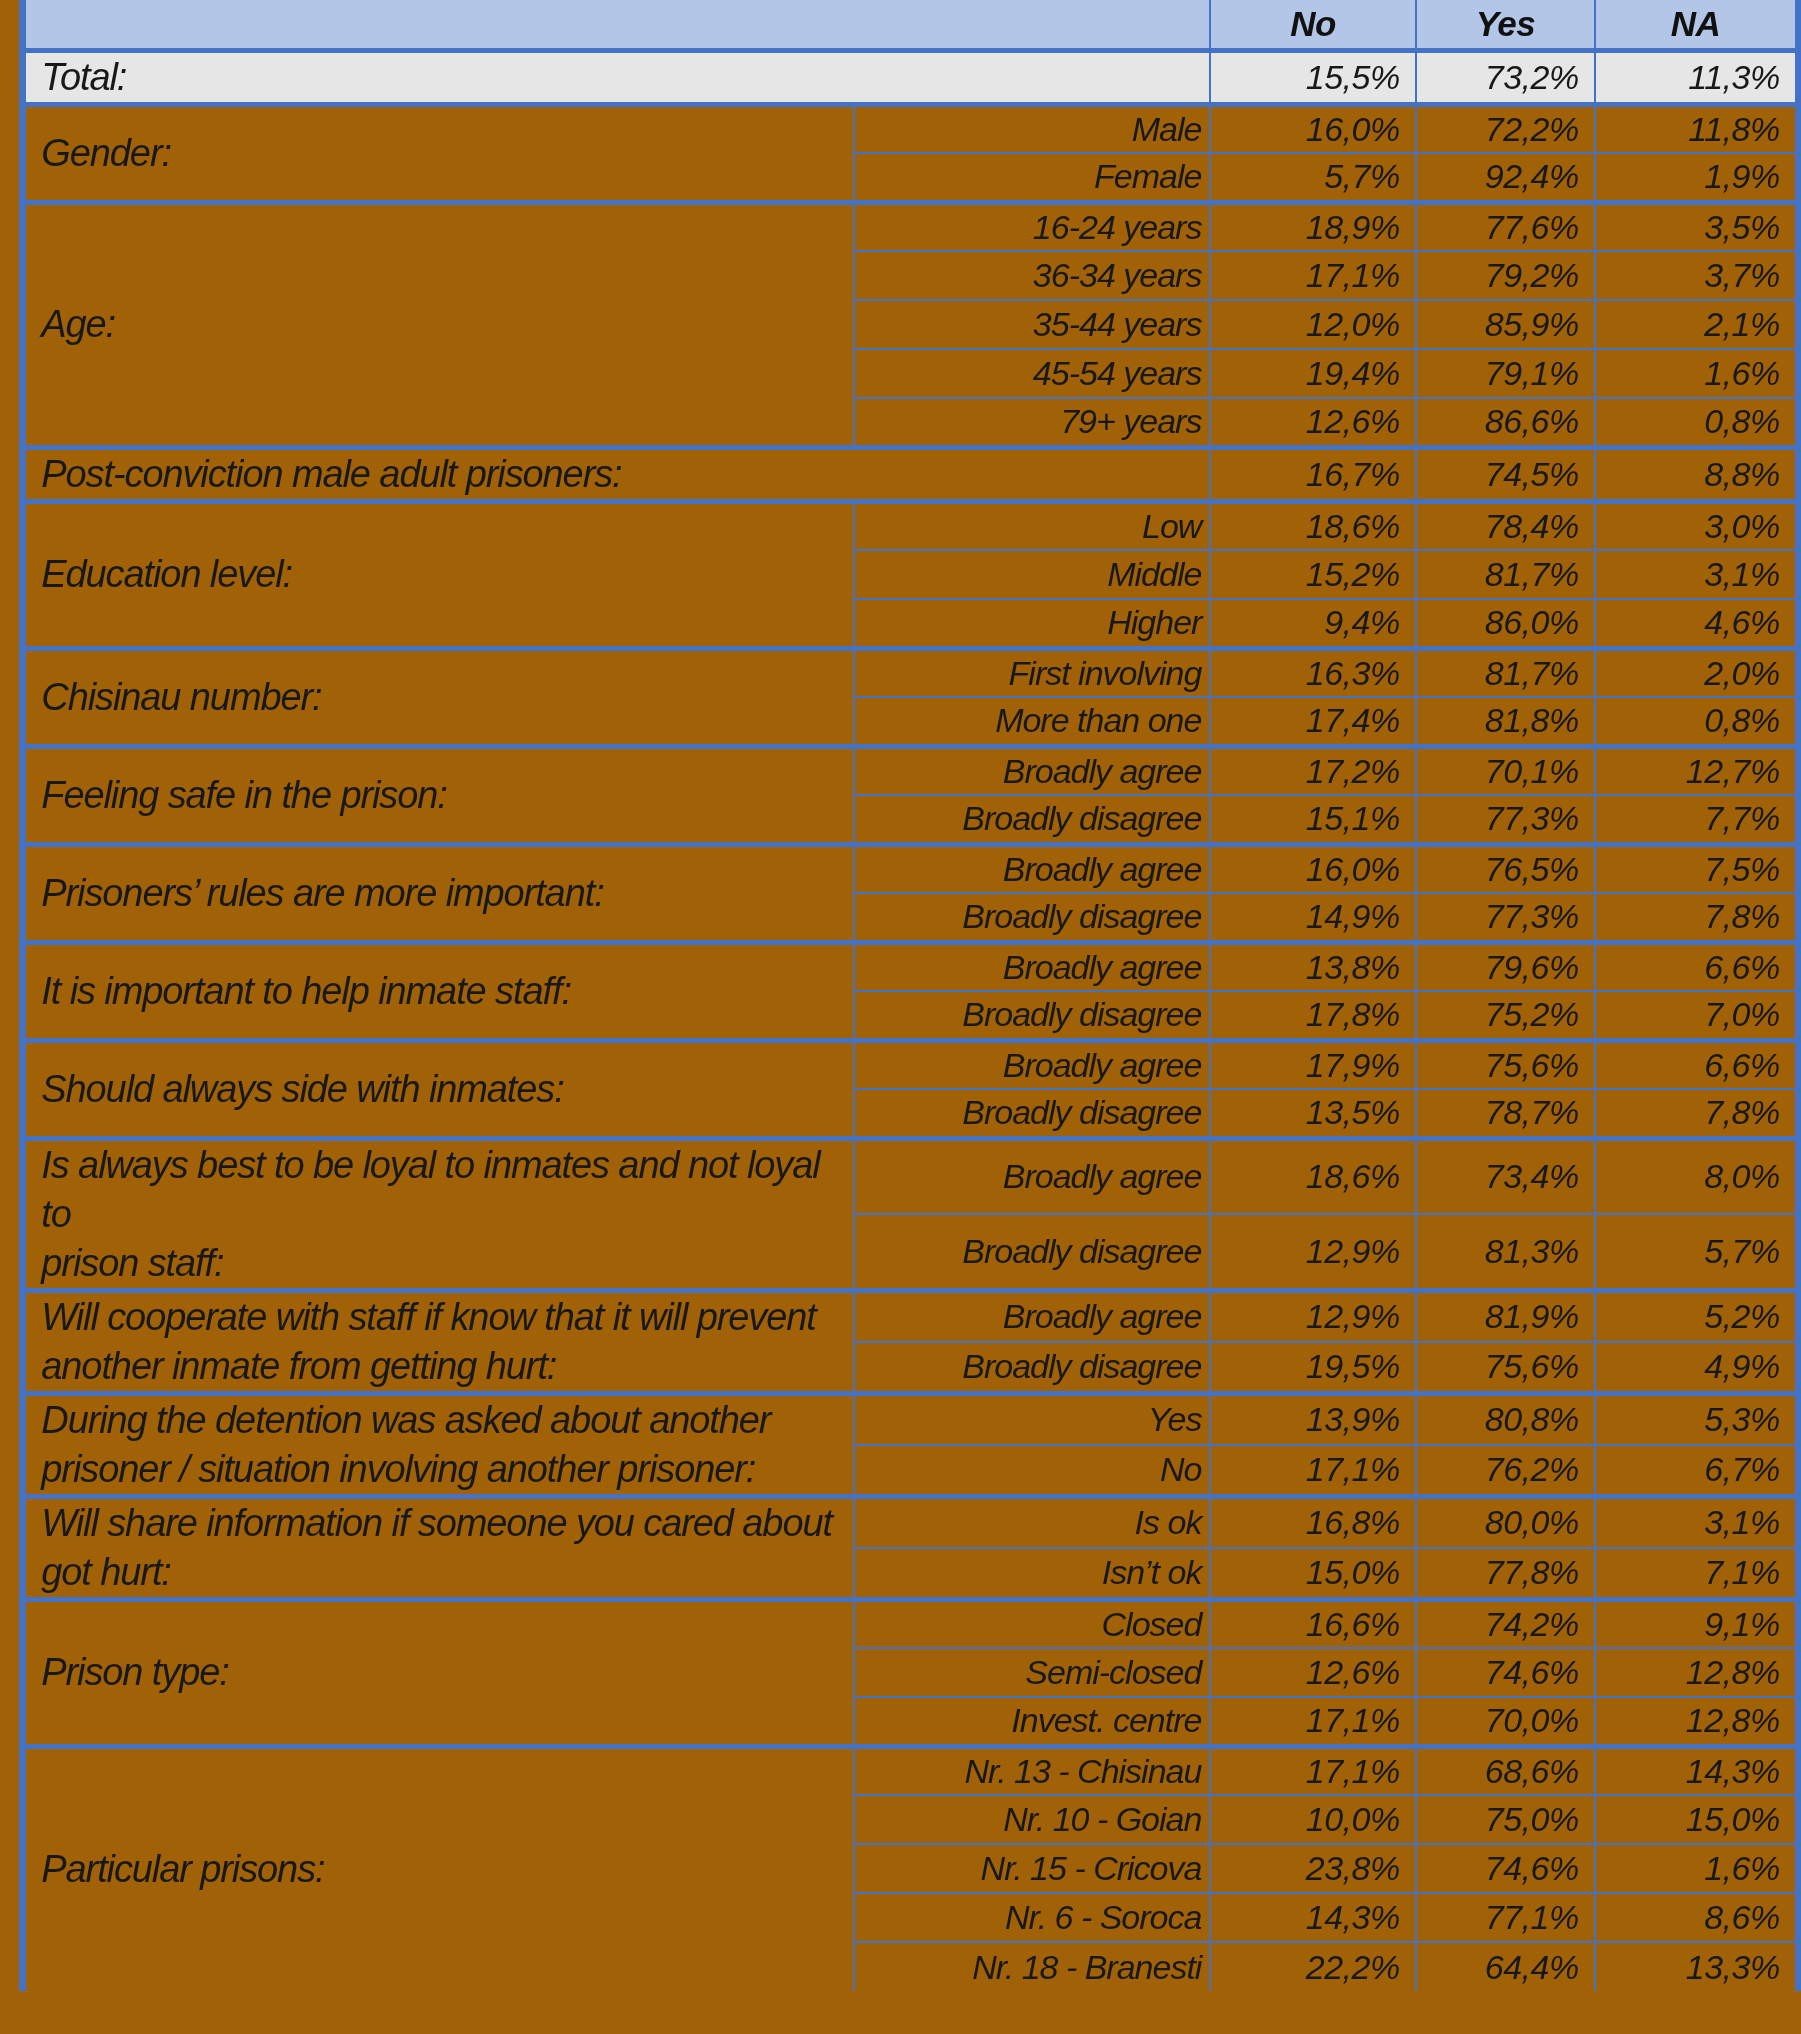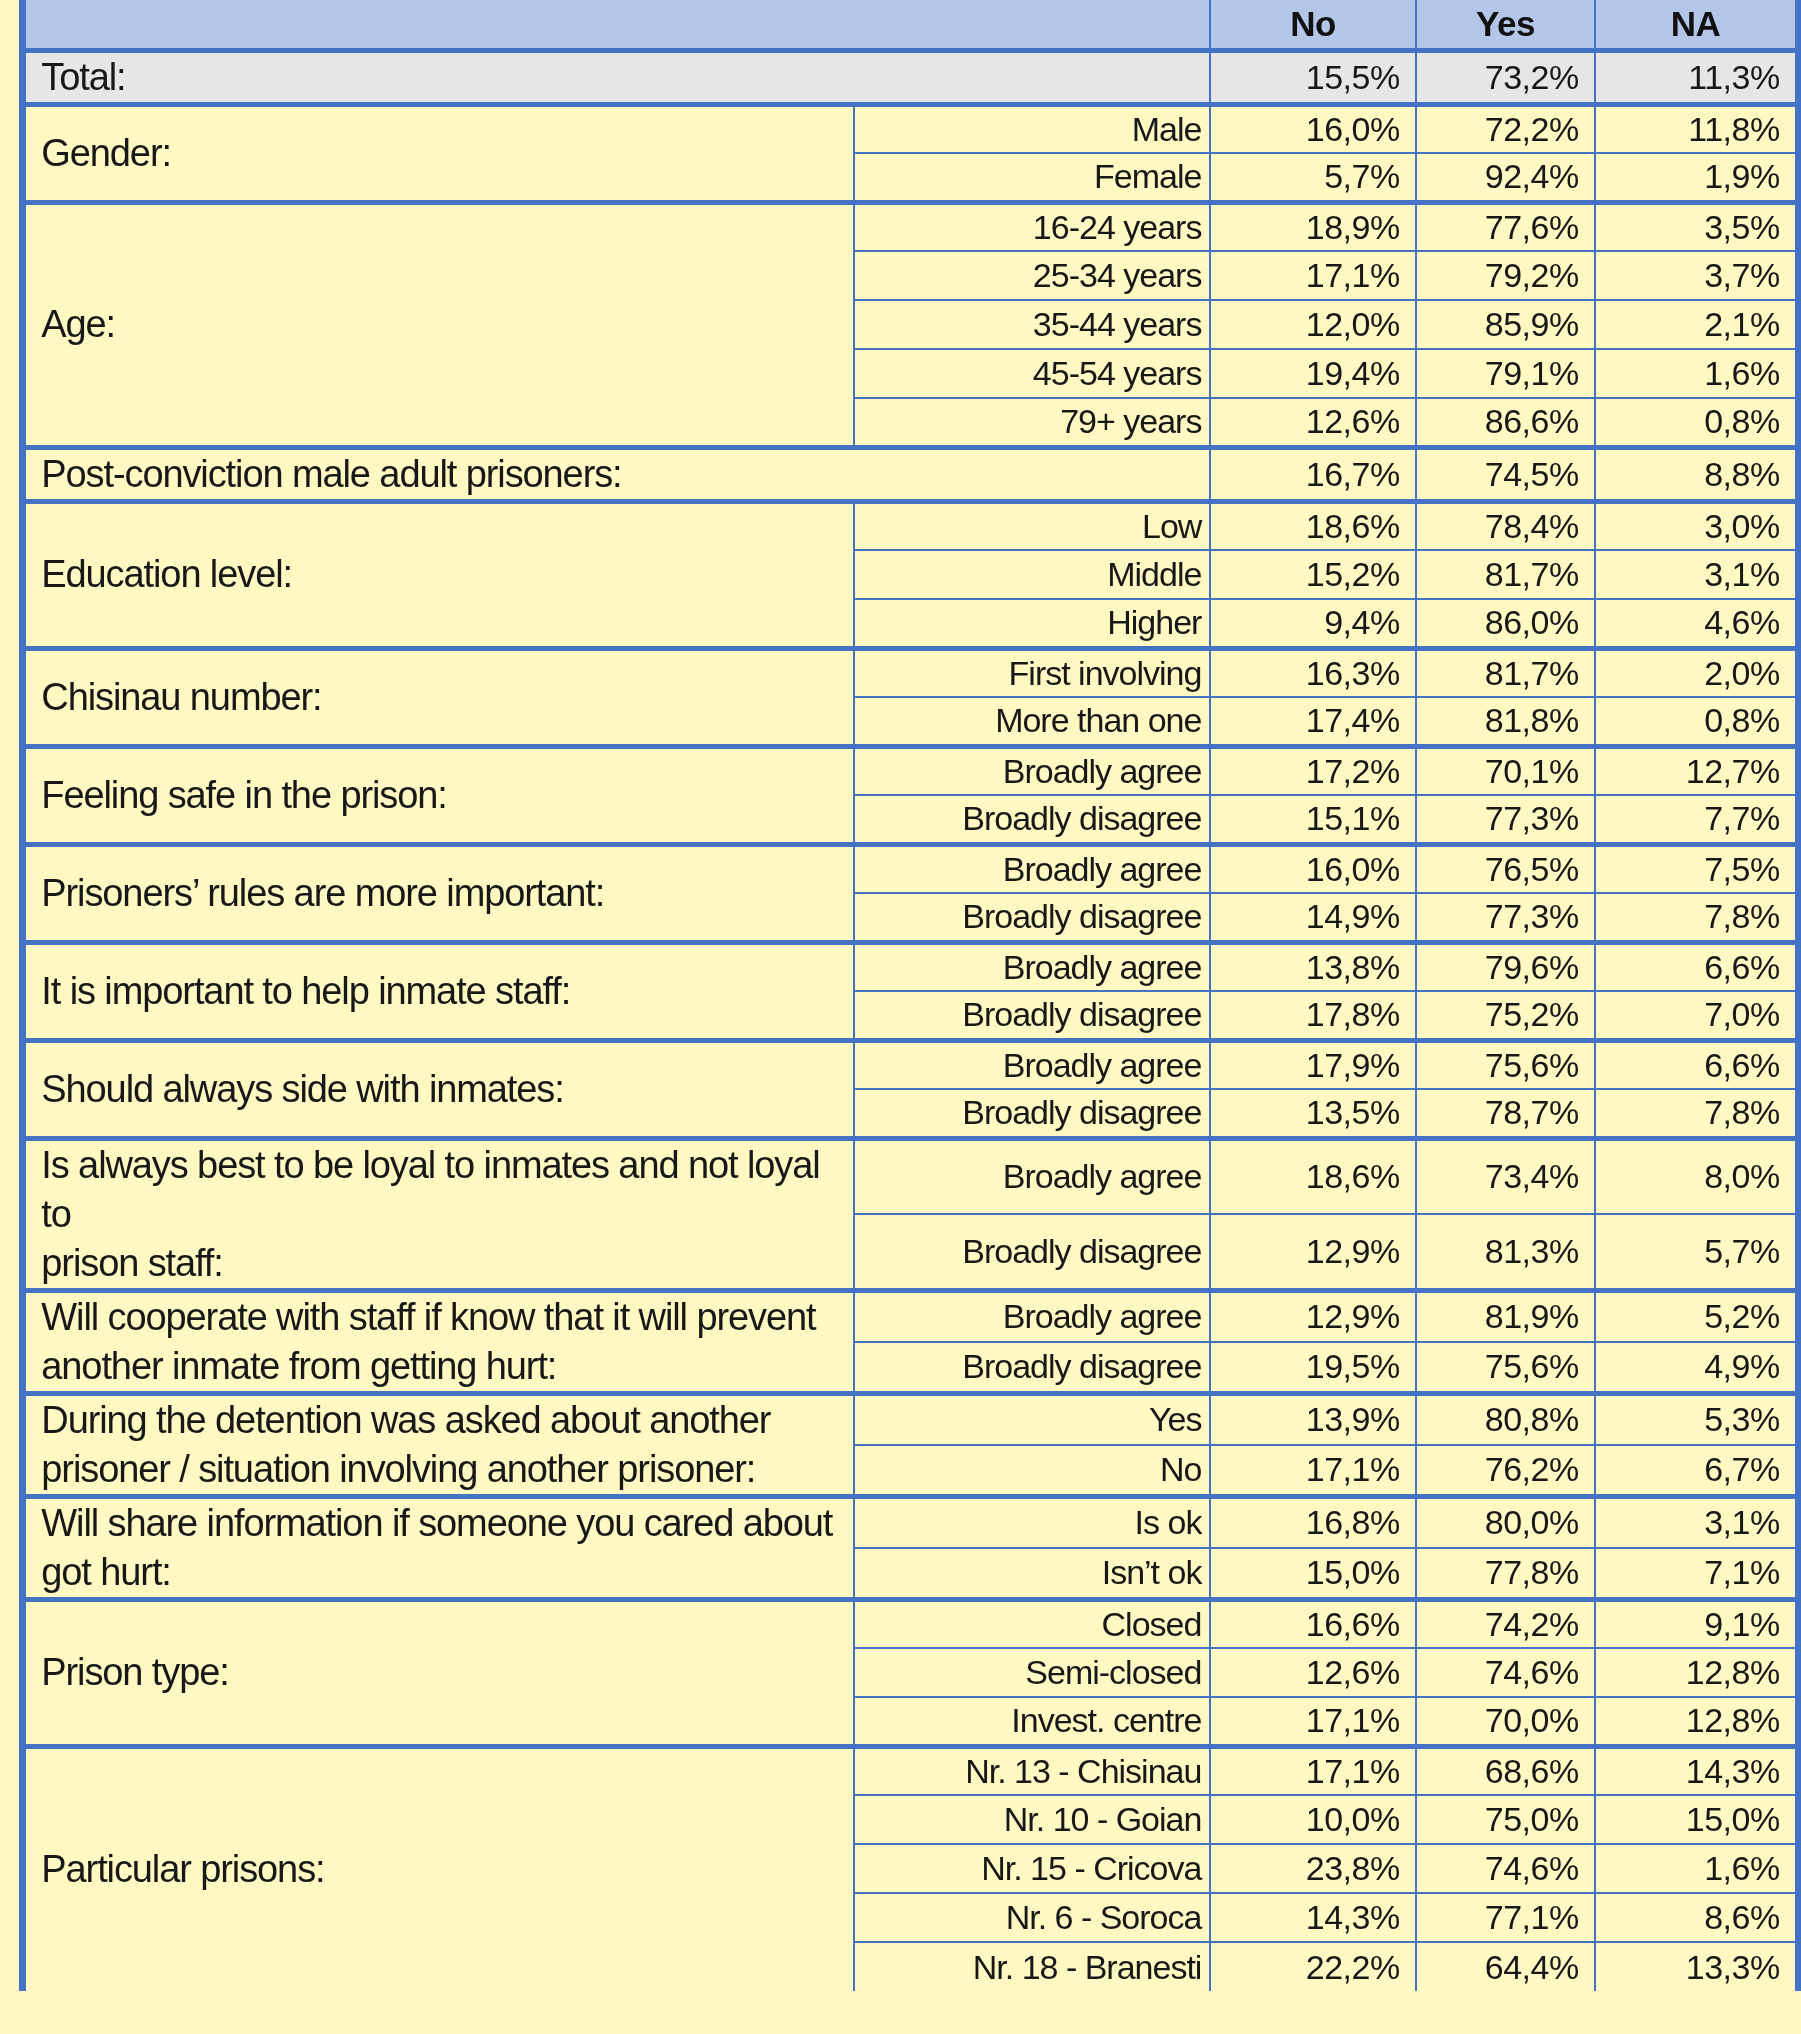--- a/index.html
+++ b/index.html
@@ -7,21 +7,21 @@
     --hdr-fill:#B4C6E7;
     --total-fill:#E7E6E6;
     --txt:#181818;
   }
   html,body{
     margin:0;padding:0;background:#ffffff;
     width:1802px;height:2034px;overflow:hidden;
     font-family:"Liberation Sans","DejaVu Sans",sans-serif;
     color:var(--txt);
   }
-  .stage{position:relative;width:1802px;height:2034px;overflow:hidden;background:#fef9c3;}
+  .stage{position:relative;width:1802px;height:2034px;overflow:hidden;background:#a16207;font-style:italic;}
   .tablewrap{
     position:absolute;left:19px;top:0;
     border-left:7.6px solid var(--border);
     border-right:7.6px solid var(--border);
   }
   table{
     border-collapse:collapse;
     table-layout:fixed;
     width:1767px;
   }
@@ -104,21 +104,21 @@
             <td class="val">1,9%</td>
           </tr>
           <tr class="thick">
             <td class="cat" rowspan="5">Age:</td>
             <td class="sub">16-24 years</td>
             <td class="val">18,9%</td>
             <td class="val">77,6%</td>
             <td class="val">3,5%</td>
           </tr>
           <tr>
-            <td class="sub">25-34 years</td>
+            <td class="sub">36-34 years</td>
             <td class="val">17,1%</td>
             <td class="val">79,2%</td>
             <td class="val">3,7%</td>
           </tr>
           <tr>
             <td class="sub">35-44 years</td>
             <td class="val">12,0%</td>
             <td class="val">85,9%</td>
             <td class="val">2,1%</td>
           </tr>

